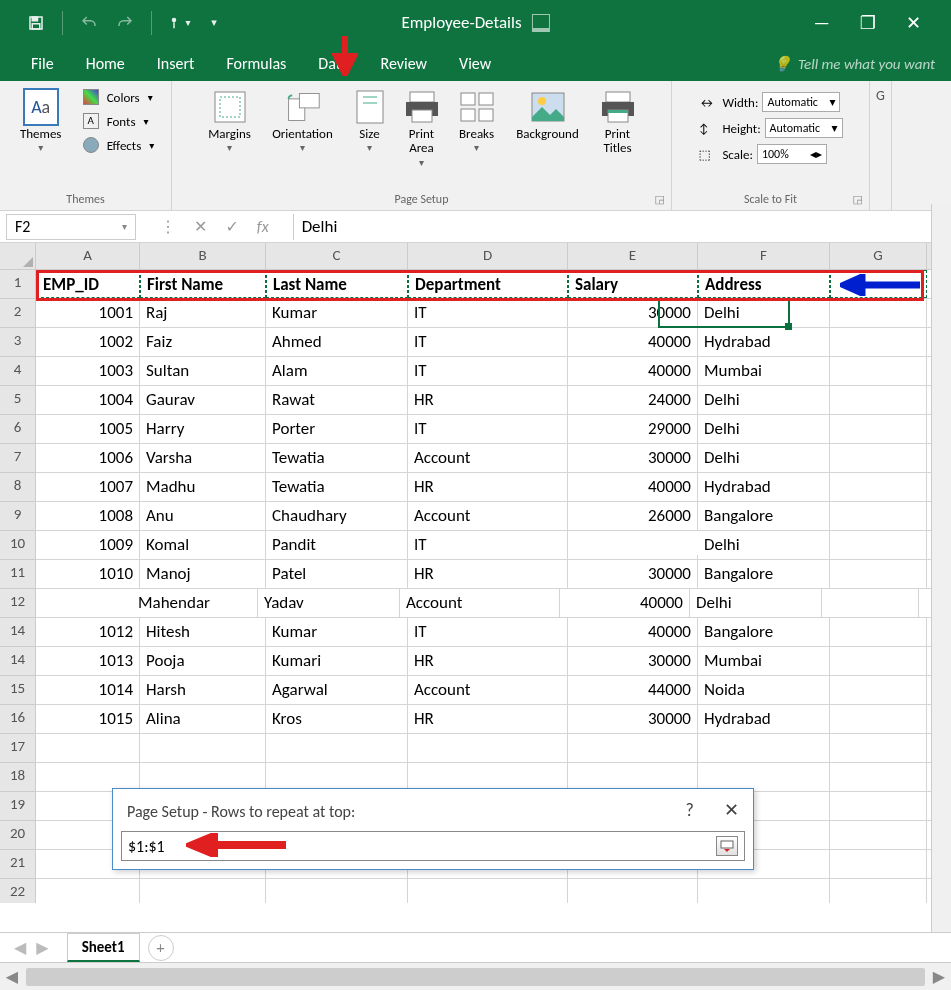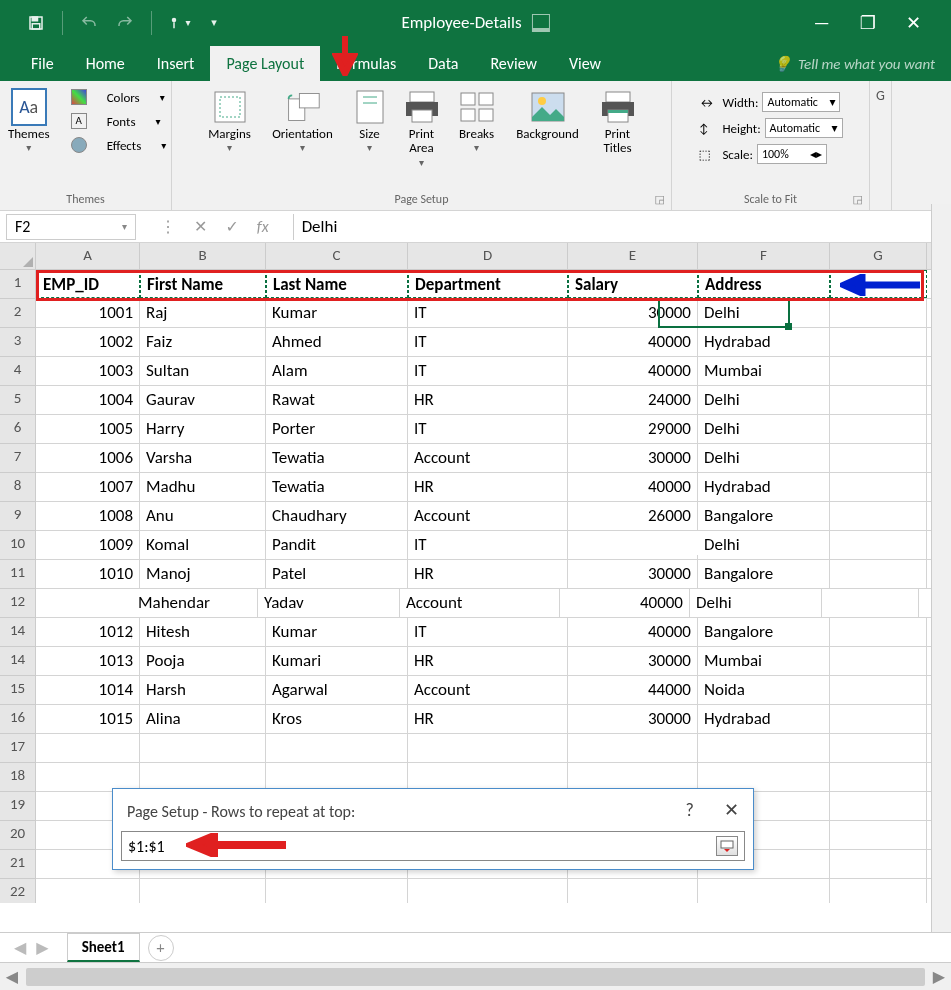--- a/index.html
+++ b/index.html
@@ -22,21 +22,21 @@
 .group-label{position:absolute;bottom:4px;left:0;right:0;text-align:center;font-size:12px;color:#666}
 .group-label .launcher{position:absolute;right:6px;bottom:0;font-size:11px;color:#888}
 .group-body{display:flex;gap:2px;height:100px;align-items:flex-start}
 .btn-large{width:60px;display:flex;flex-direction:column;align-items:center;gap:2px;padding:4px;font-size:13px;cursor:pointer;text-align:center}
 .btn-large .ico{width:36px;height:36px;display:flex;align-items:center;justify-content:center}
 .btn-large .lbl{line-height:1.1;font-size:13px}
 .btn-large .drop{font-size:10px;color:#666;margin-top:-2px}
 .themes-icon{width:40px;height:38px;border:2px solid #3a7ab8;background:#fff;display:flex;align-items:center;justify-content:center;font-size:18px;color:#555}
 .themes-icon span:first-child{color:#2b5796}
 .mini-stack{display:flex;flex-direction:column;gap:0;padding-left:4px}
-.mini-btn{display:flex;align-items:center;gap:20px;padding:4px 6px;font-size:13px;cursor:pointer}
+.mini-btn{display:flex;align-items:center;gap:8px;padding:4px 6px;font-size:13px;cursor:pointer}
 .mini-btn .sq{width:16px;height:16px;border:1px solid #888}
 .stf-row{display:flex;align-items:center;gap:4px;padding:3px 0;font-size:13px}
 .stf-row .field{border:1px solid #aaa;background:#fff;padding:2px 4px;width:78px;font-size:12px;display:flex;justify-content:space-between}
 .stf-ico{width:20px}
 .red-arrow{position:absolute;left:332px;top:36px;z-index:10}
 .red-arrow svg{width:26px;height:40px}
 .fbar{height:32px;background:#fff;border-bottom:1px solid #d4d4d4;display:flex;align-items:center}
 .name-box{width:130px;height:26px;border:1px solid #ccc;margin-left:6px;padding:2px 8px;display:flex;align-items:center;justify-content:space-between;font-size:16px}
 .name-box .dd{font-size:10px;color:#888}
 .fb-btns{display:flex;gap:18px;padding:0 24px;color:#999;font-size:16px}
@@ -119,21 +119,20 @@
 </div>
 
 <div class="red-arrow"><svg viewBox="0 0 26 40">
       <path d="M13 0 L13 24 M4 20 L13 38 L22 20 Z" fill="#e02020" stroke="#e02020" stroke-width="6"></path>
     </svg></div>
 
 <div class="tabbar">
   <div class="tab">File</div>
   <div class="tab">Home</div>
   <div class="tab">Insert</div>
-  <div class="tab active">Page Layout</div>
   <div class="tab">Formulas</div>
   <div class="tab">Data</div>
   <div class="tab">Review</div>
   <div class="tab">View</div>
   <div class="tell-me">💡 <span>Tell me what you want</span></div>
 </div>
 
 <div class="ribbon">
   <div class="group" style="width:172px">
     <div class="group-body">

